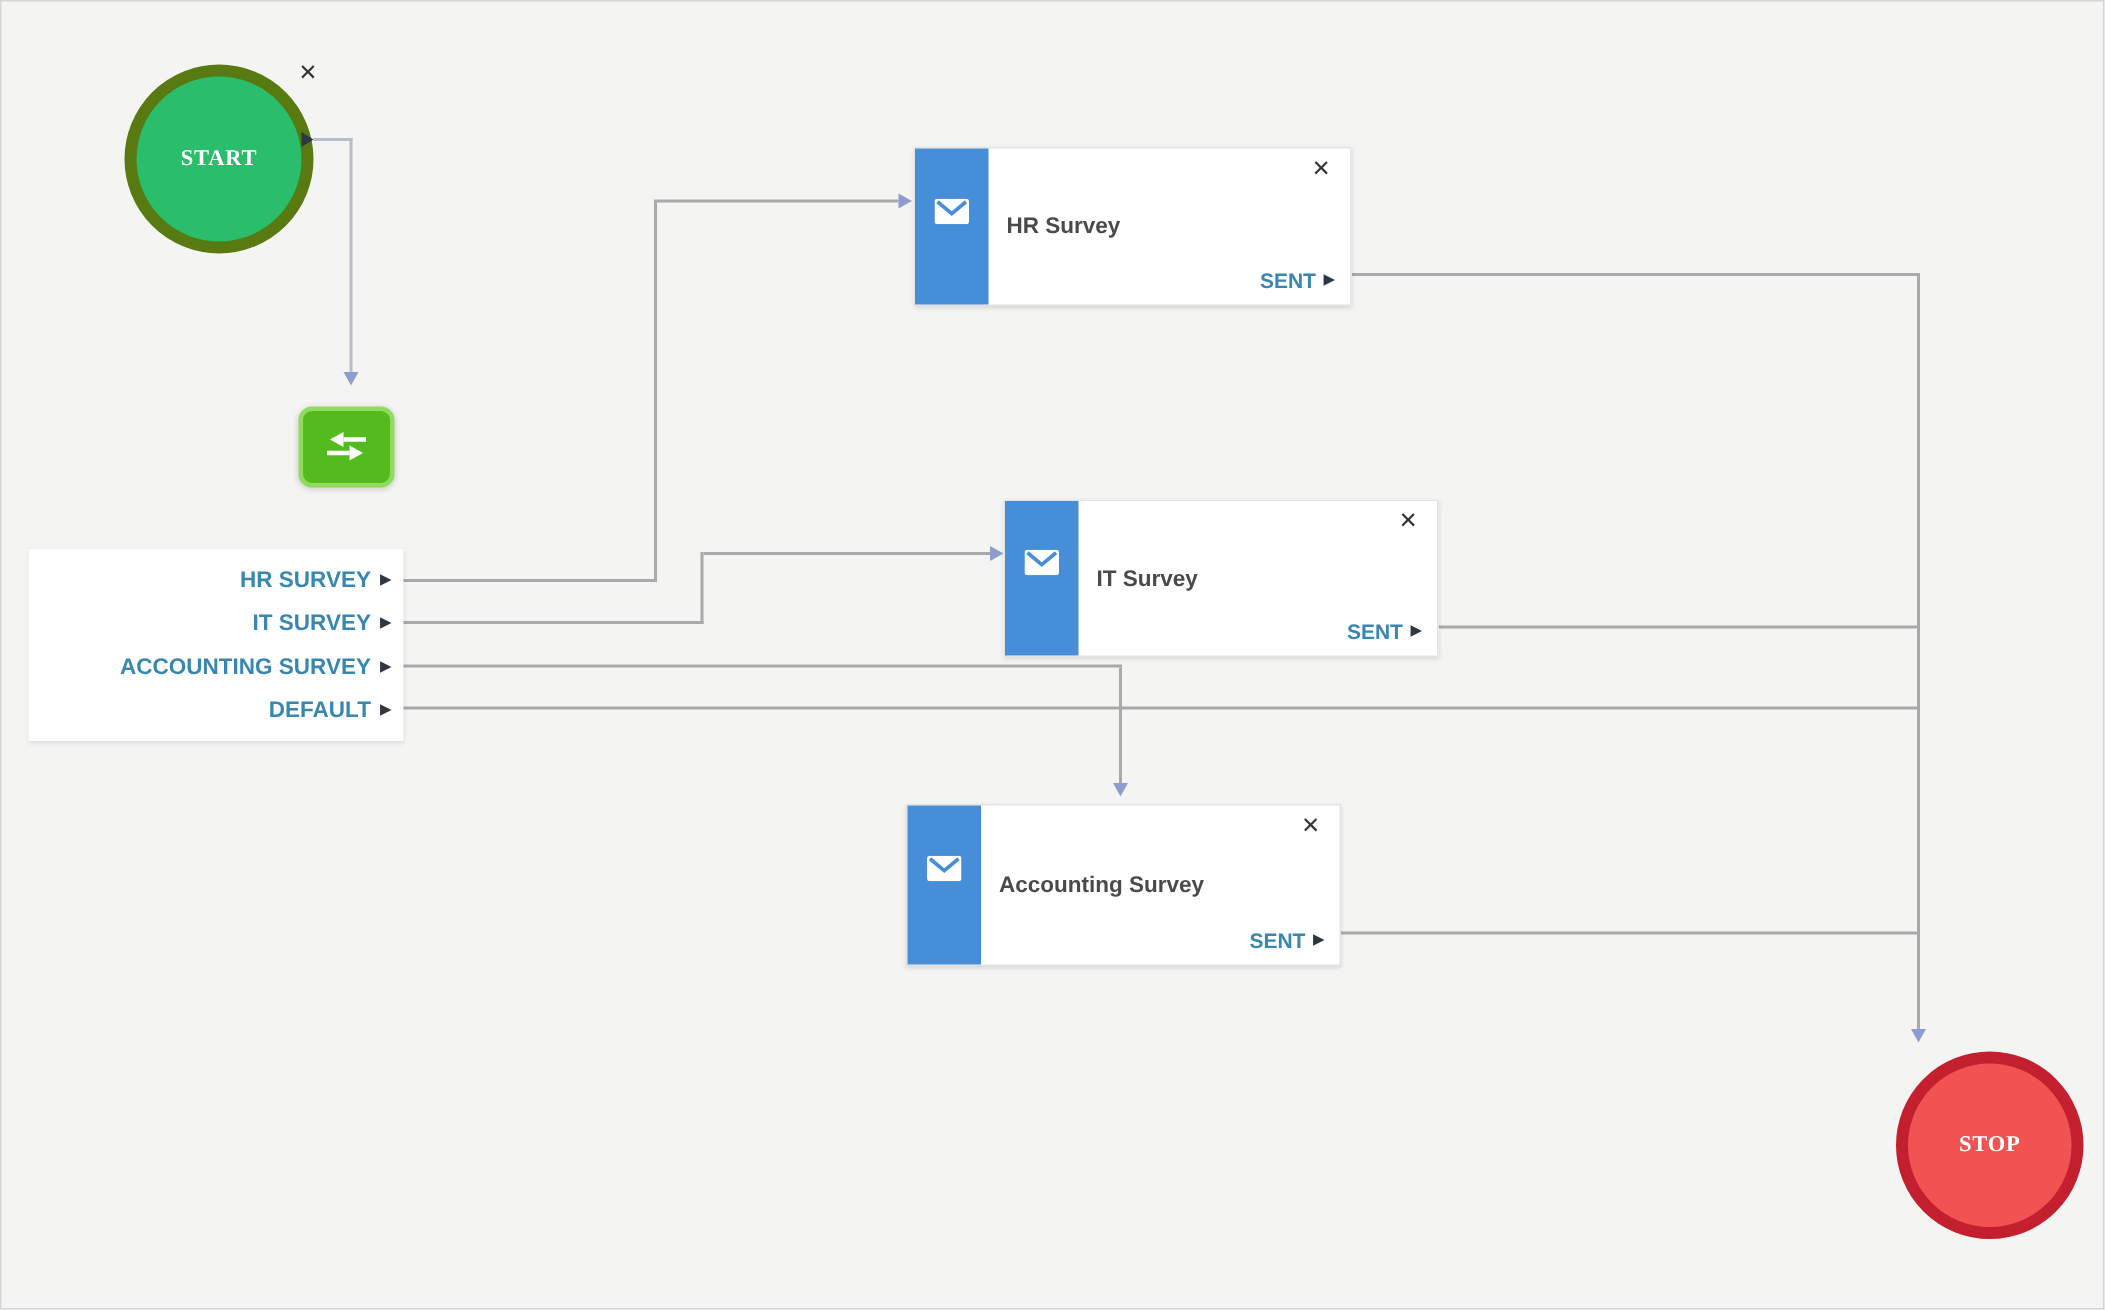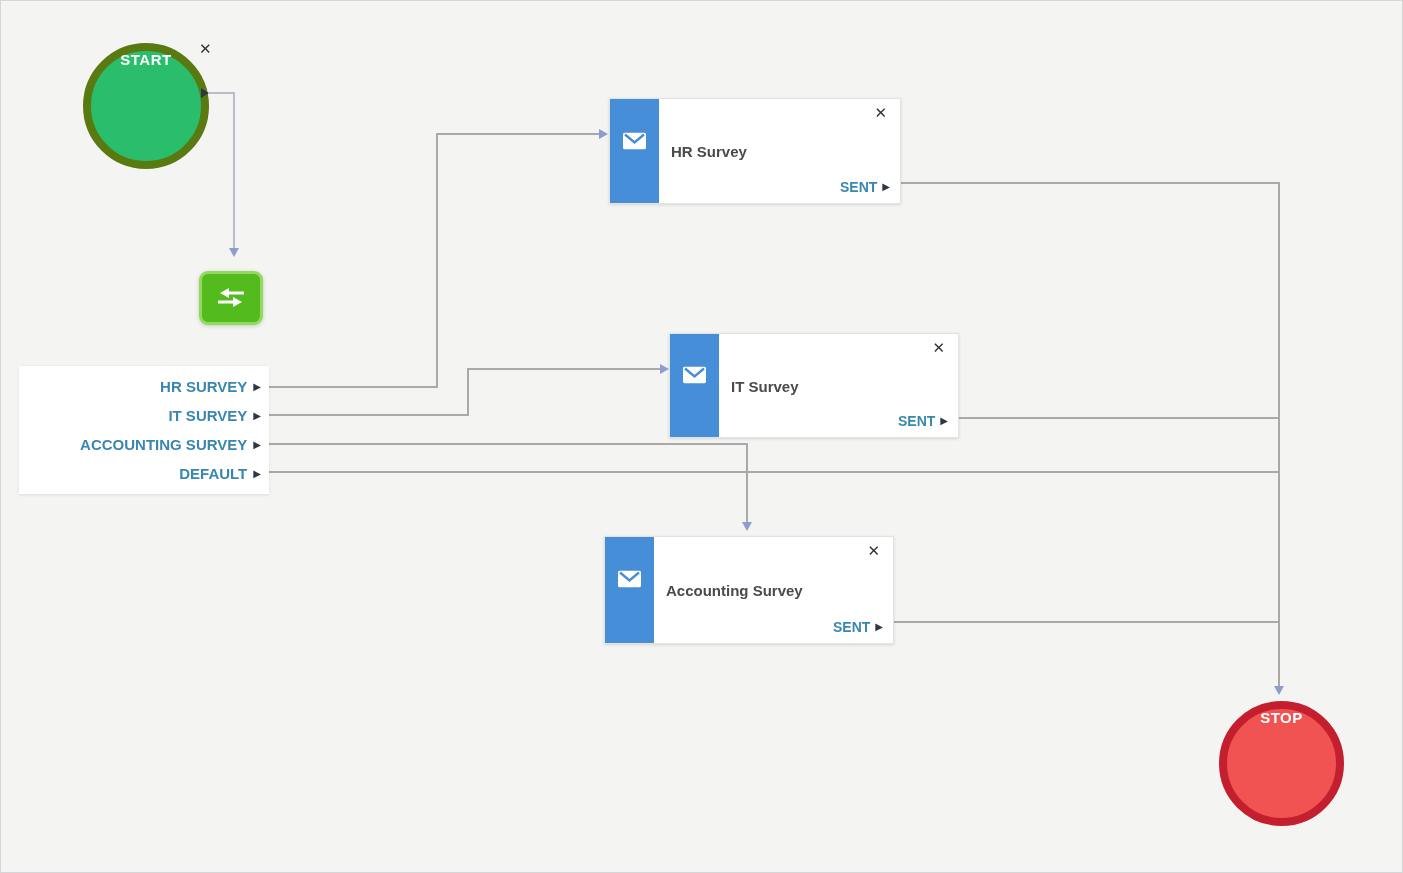--- a/index.html
+++ b/index.html
@@ -31,26 +31,26 @@
     border-top:5px solid transparent;border-bottom:5px solid transparent;
     border-left:9px solid var(--arrowhead);}
   .arrow-down{position:absolute;width:0;height:0;
     border-left:5px solid transparent;border-right:5px solid transparent;
     border-top:9px solid var(--arrowhead);}
   .port-right{position:absolute;width:0;height:0;
     border-top:5px solid transparent;border-bottom:5px solid transparent;
     border-left:8px solid var(--port-dark);}
   
   .circle-node{position:absolute;border-radius:50%;
-    display:flex;justify-content:center;
+    display:flex;align-items:center;justify-content:center;
     color:#fff;font-weight:bold;font-size:15px;letter-spacing:.5px;
-    cursor:pointer;}
+    cursor:pointer;font-family:Liberation Serif, serif;}
   .start-node{left:82px;top:42px;width:126px;height:126px;
     background:var(--start-fill);border:8px solid var(--start-border);}
-  .stop-node{left:1218px;top:700px;width:125px;height:125px;
+  .stop-node{left:1263px;top:700px;width:125px;height:125px;
     background:var(--stop-fill);border:8px solid var(--stop-border);}
   
   .close-btn{position:absolute;background:none;border:none;color:#333;
     font-size:15px;line-height:1;cursor:pointer;font-family:inherit;}
   .start-close{left:198px;top:40px;}
   
   .switch-node{position:absolute;left:198px;top:270px;width:64px;height:54px;
     background:var(--switch-fill);border:3px solid var(--switch-border);
     border-radius:9px;display:flex;align-items:center;justify-content:center;
     box-shadow:0 1px 4px rgba(0,0,0,.18);cursor:pointer;}

